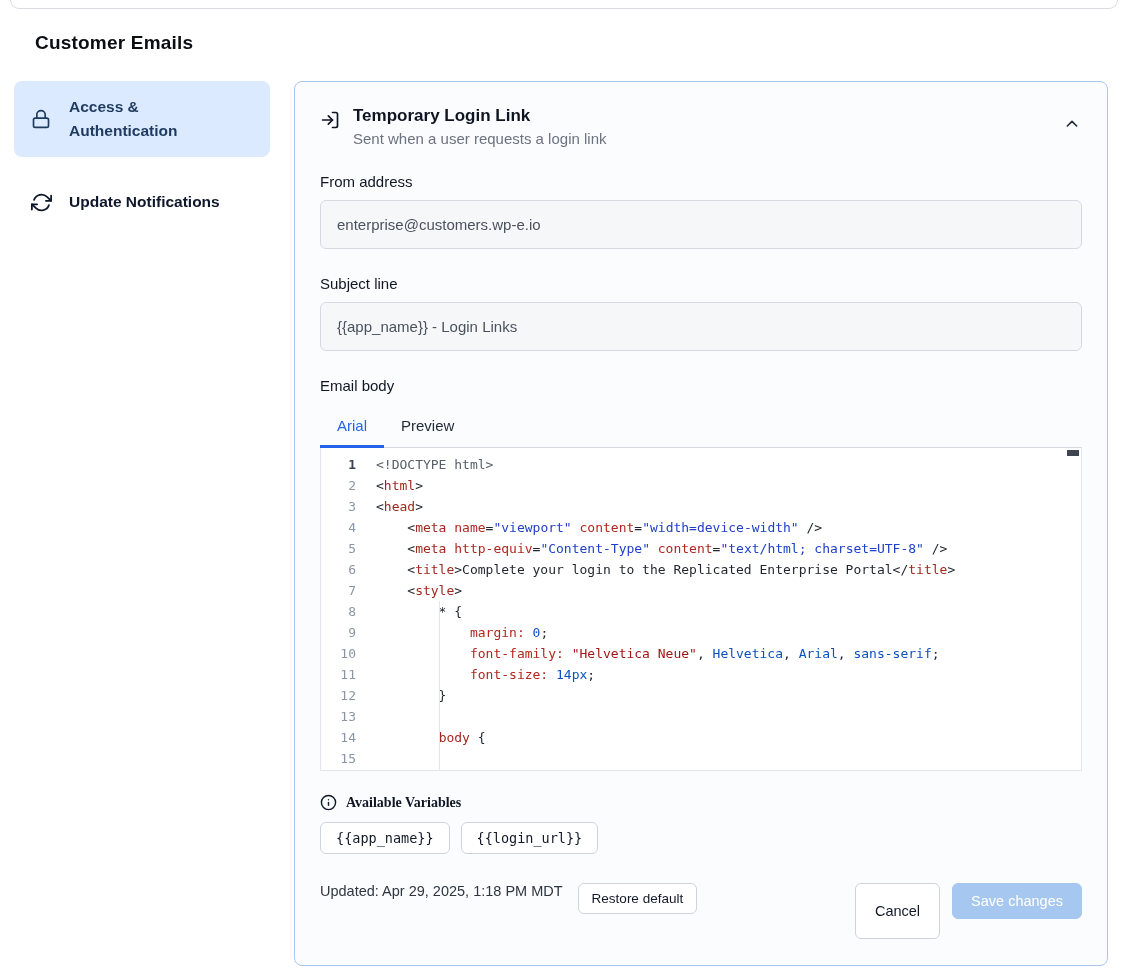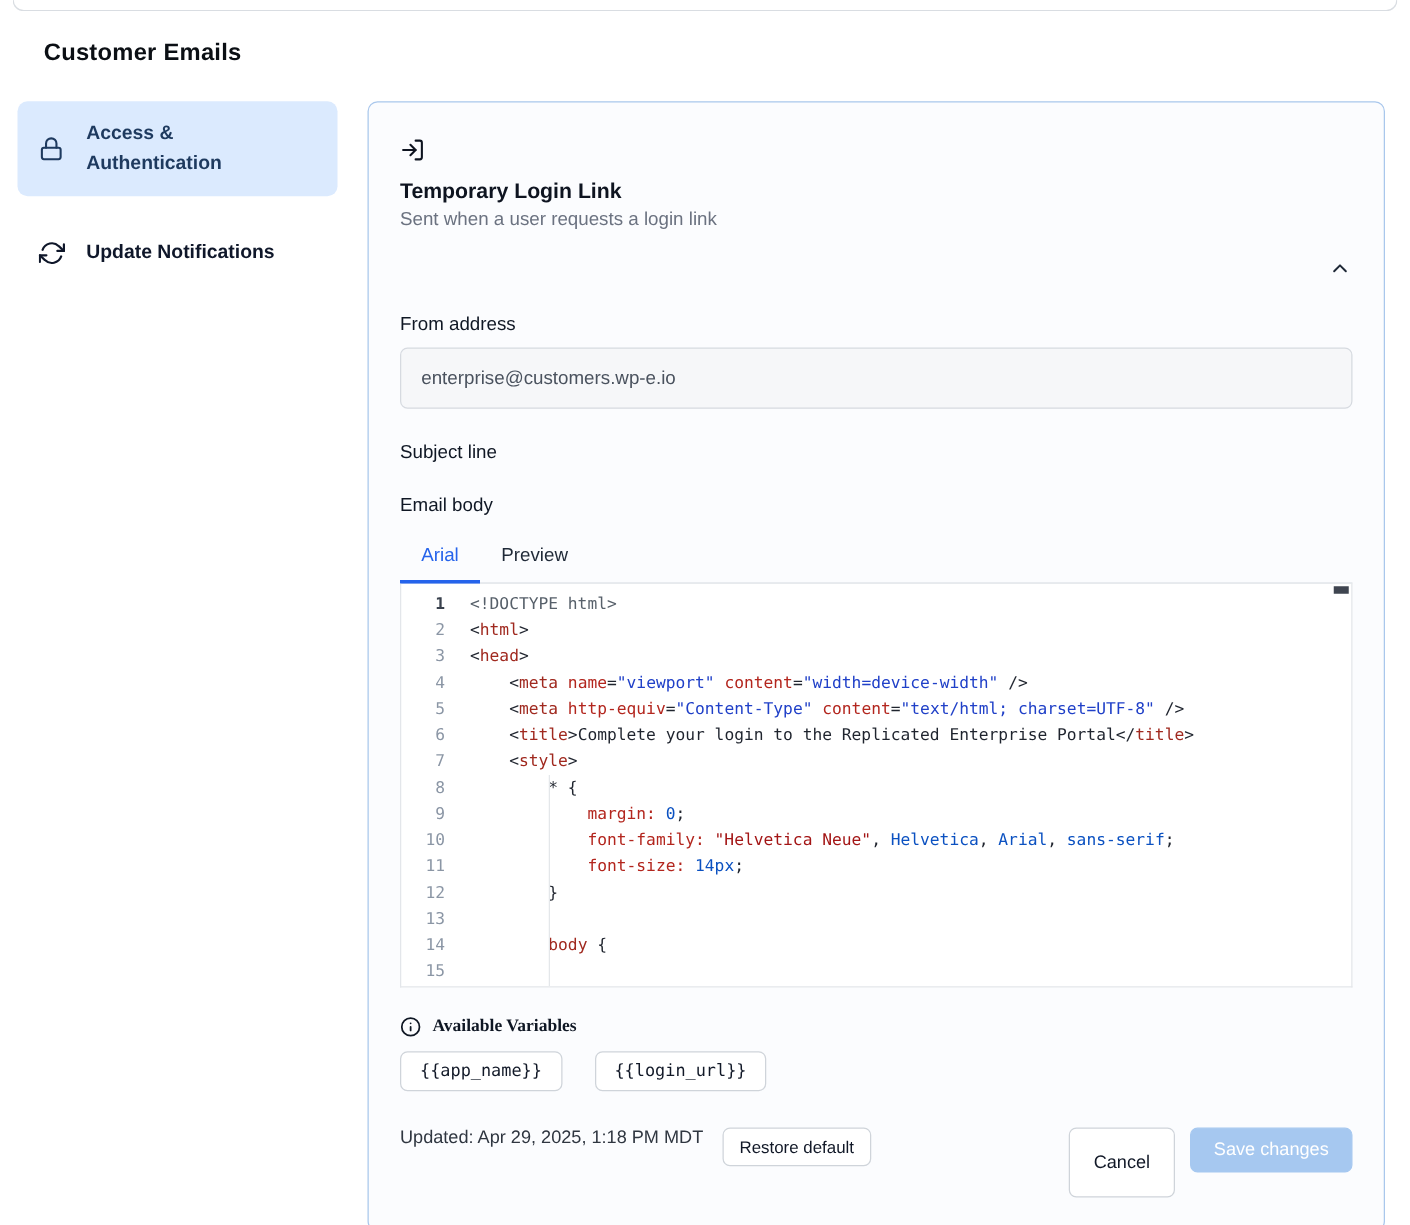--- a/index.html
+++ b/index.html
@@ -18,21 +18,21 @@
   .side-item { display:flex; align-items:center; gap:17px; padding:14px 16px; border-radius:8px; cursor:pointer; }
   .side-item.active { background:#dbeafe; color:#1e3a5f; }
   .side-item .label { font-size:15.5px; font-weight:600; line-height:1.55; }
   .side-item-access .label { max-width:132px; }
   .side-item.plain { margin-top:19px; color:#0f172a; }
   .side-icon { width:22px; height:22px; flex-shrink:0; display:flex; align-items:center; justify-content:center; }
 
   
   .panel { flex:1; border:1px solid #a9c7ec; border-radius:8px; background:#fbfcfe; padding:24px 25px 26px 25px; }
 
-  .panel-header { display:flex; align-items:flex-start; gap:13px;flex-direction:column; }
+  .panel-header { display:flex; align-items:flex-start; gap:13px; }
   .panel-header .hicon { margin-top:4px; }
   .panel-title { font-size:17px; font-weight:700; color:#0e1420; }
   .panel-subtitle { margin-top:4px; font-size:15px; color:#6b7280; }
   .collapse-btn { margin-left:auto; margin-top:8px; background:none; border:none; cursor:pointer; padding:2px; }
 
   .field-label { margin:26px 0 10px 0; font-size:15px; color:#0f1724; }
   .text-input { width:100%; height:49px; background:#f6f7f9; border:1px solid #d6dae0; border-radius:6px; padding:0 16px; font-size:15px; color:#4a525e; font-family:"Liberation Sans", sans-serif; outline:none; }
 
   
   .tabbar { display:flex; margin-top:6px; border-bottom:1px solid #d6dae0; }
@@ -56,21 +56,21 @@
   .tk-prop { color:#b3261e; }
   .tk-str  { color:#2040c8; }
   .tk-val  { color:#0b51c1; }
   .tk-num  { color:#0b51c1; }
   .tk-cstr { color:#a31515; }
   .tk-pln  { color:#1f242e; }
 
   
   .vars-row { margin-top:23px; display:flex; align-items:center; gap:9px;font-family:Liberation Serif, serif; }
   .vars-label { font-size:14px; font-weight:600; color:#0f1724; }
-  .chips-row { margin-top:11px; display:flex; gap:26px; }
+  .chips-row { margin-top:11px; display:flex; gap:11px; }
   .chip { background:#ffffff; border:1px solid #cfd4da; border-radius:6px; padding:7px 15px; font-family:"DejaVu Sans Mono", monospace; font-size:13.5px; color:#111827; cursor:pointer; }
 
   
   .panel-footer { margin-top:29px; display:flex; align-items:flex-start; }
   .updated-text { font-size:14.5px; color:#2f3640; }
   .btn { font-family:"Liberation Sans", sans-serif; border-radius:6px; cursor:pointer; }
   .btn-restore { margin-left:15px; padding:7px 13px; font-size:13.5px; background:#ffffff; border:1px solid #cfd4da; color:#111827; }
   .footer-spacer { flex:1; }
   .btn-cancel { padding:19px 19px; font-size:14.5px; background:#ffffff; border:1px solid #cfd4da; color:#111827; }
   .btn-save { margin-left:12px; padding:9px 18px; font-size:14.5px; background:#a6c8f0; border:1px solid #a6c8f0; color:#ffffff; }
@@ -130,20 +130,21 @@
             <polyline points="5 15 12 8 19 15"></polyline>
           </svg>
         </span>
       </button>
     </div>
 
     <div class="field-label">From address</div>
     <input class="text-input" type="text" value="enterprise@customers.wp-e.io" style="">
 
     <div class="field-label">Subject line</div>
+    <input class="text-input" type="text" value="{{app_name}} - Login Links" style="">
 
     <div class="field-label">Email body</div>
 
     <div class="tabbar">
       <button class="tab active">Arial</button>
       <button class="tab">Preview</button>
     </div>
 
     <div class="editor">
       <div class="gutter">

